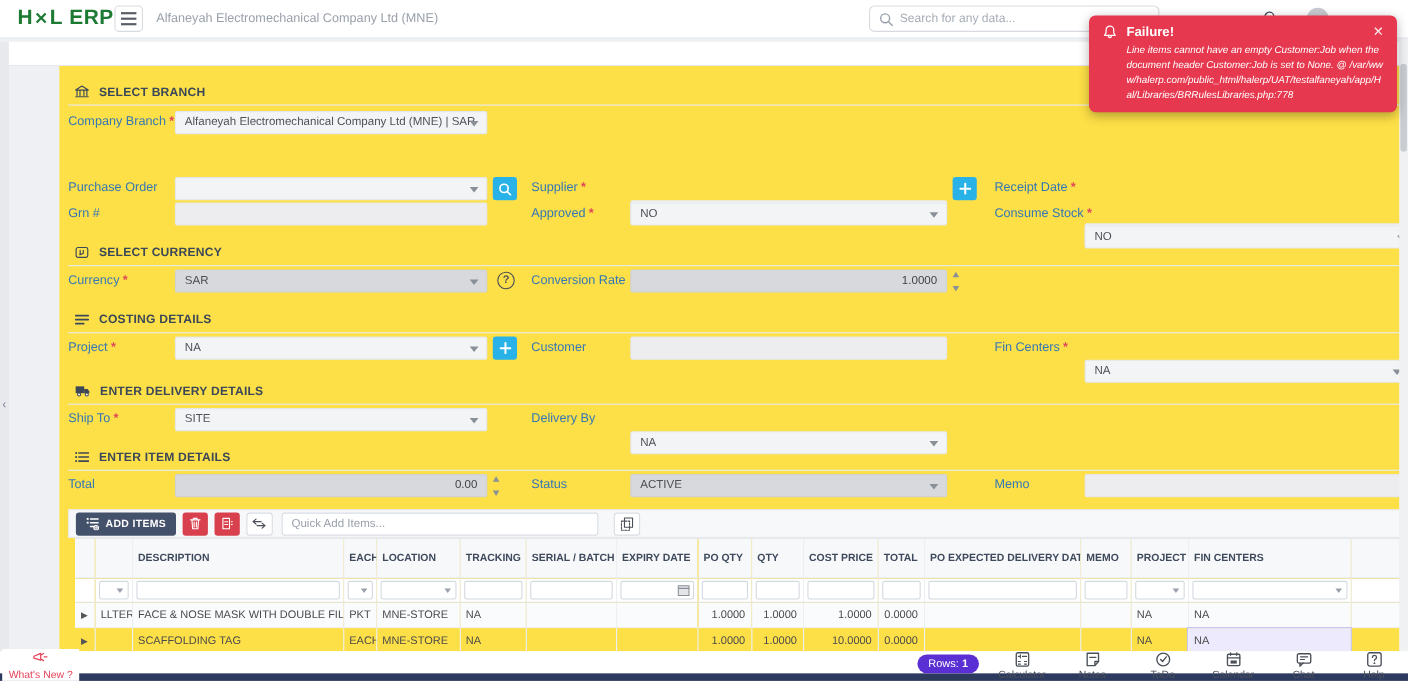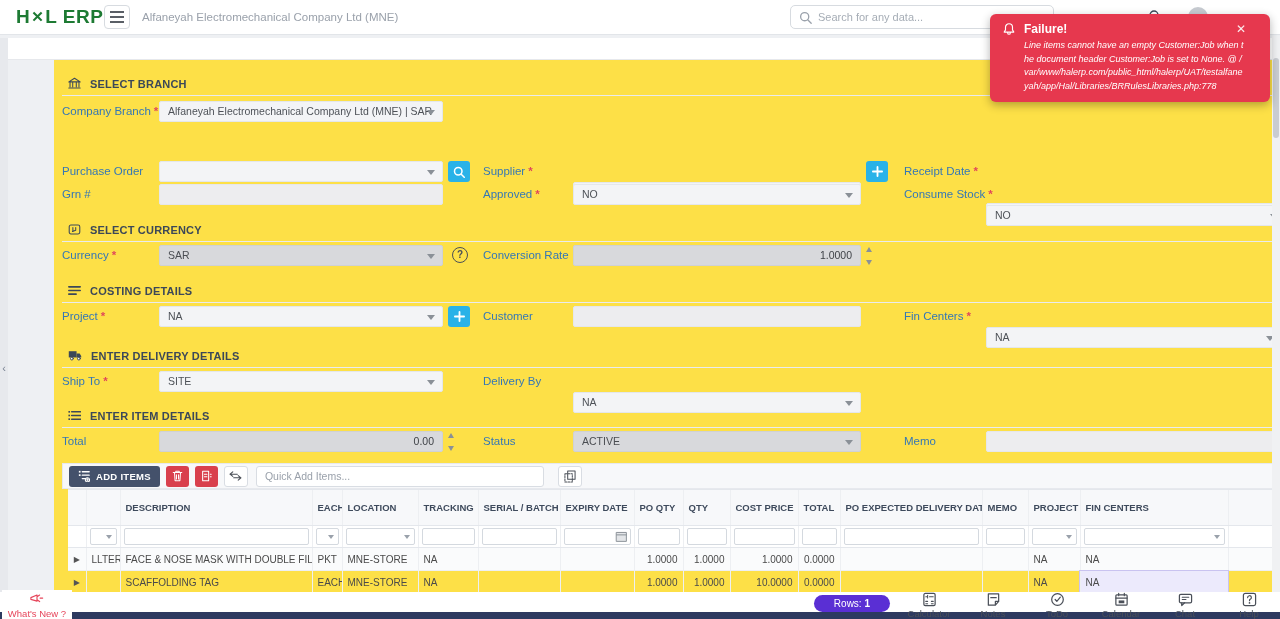--- a/index.html
+++ b/index.html
@@ -34,21 +34,21 @@
   .rail-handle { position:absolute; left:0; top:320px; width:8px; height:22px; color:#7b8494;
     font-size:11px; line-height:20px; text-align:center; cursor:pointer; }
 
   
   .page-scroll { position:absolute; right:0; top:36px; width:8px; height:576px; background:#f0f1f3; z-index:4; }
   .page-scroll .thumb { position:absolute; left:1px; top:22px; width:6px; height:80px; background:#c9ccd1; border-radius:3px; }
 
   
   .toast { position:absolute; left:990px; top:14px; width:280px; min-height:76px;
     background:#e6384e; border-radius:6px; box-shadow:0 3px 10px rgba(0,0,0,.3);
-    color:#fff; z-index:50; padding:8px 24px 9px 12px; }
+    color:#fff; z-index:50; padding:8px 12px 9px 12px; }
   .toast-head { display:flex; align-items:center; gap:8px; }
   .toast-title { font-size:12px; font-weight:bold; flex:1; }
   .toast-close { font-size:12px; cursor:pointer; opacity:.9; }
   .toast-msg { font-size:9px; font-style:italic; line-height:1.5; margin:3px 0 0 22px; word-break:break-all; }
 
   
   .panel { position:absolute; left:8px; top:60px; width:1272px; height:532px; background:#fde047; overflow:hidden;margin-left:46px; }
 
   .sect-title { position:absolute; left:8px; right:12px; height:24px; border-bottom:1px solid #e9ebef;
     display:flex; align-items:center; gap:9px; padding-left:6px;
@@ -122,21 +122,21 @@
   .tbl-scrollbar { position:absolute; left:1256px; top:432px; width:5px; height:66px;
     background:#c8cacd; border-radius:3px; cursor:pointer; }
 
   
   .footer { position:absolute; left:0; top:592px; width:1280px; height:20px; background:#fff; z-index:6; }
   .bottom-strip { position:absolute; left:0; top:612px; width:1280px; height:7px; background:#2d3a60; z-index:5; }
   .whats-new { position:absolute; left:2px; top:590px; width:70px; text-align:center; z-index:7; background:#fff; }
   .whats-new .wn-label { font-size:9.5px; color:#e6455a; }
   .footer-tools { position:absolute; right:6px; top:592px; display:flex; align-items:flex-start; gap:14px; z-index:7; }
   .rows-badge { margin-top:3px; background:#5a2fd4; color:#fff; font-size:10px; border-radius:10px;
-    padding:3px 20px; white-space:nowrap; }
+    padding:3px 10px; white-space:nowrap; }
   .rows-badge b { font-weight:bold; }
   .tool { display:flex; flex-direction:column; align-items:center; gap:1px; width:50px;
     font-size:9.5px; color:#4a4f58; cursor:pointer; }
   .tool svg { display:block; }
 
   svg { stroke-linecap:round; stroke-linejoin:round; }
 </style>
 </head>
 <body>
 

